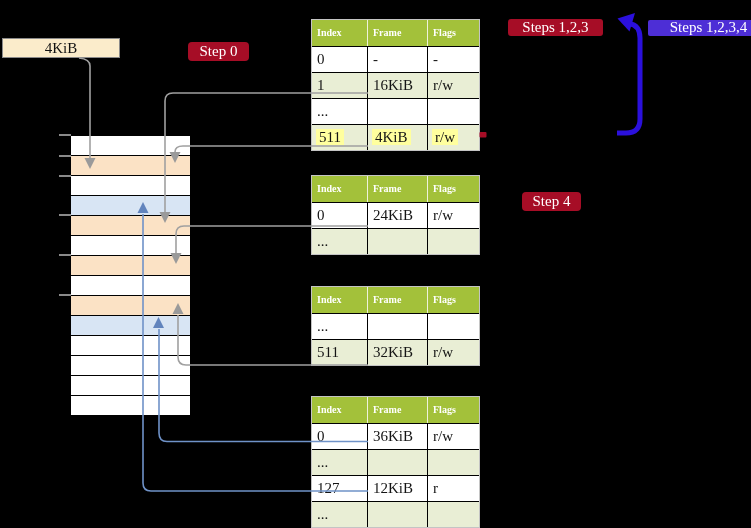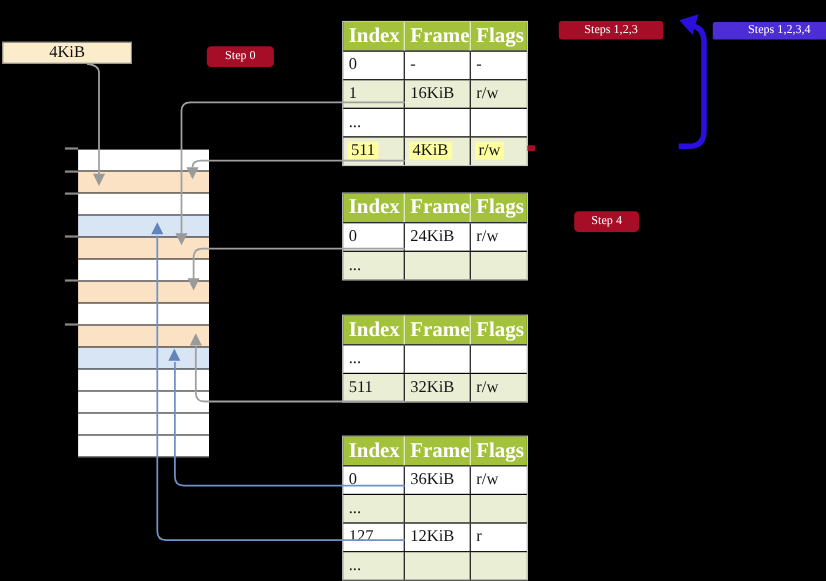--- a/index.html
+++ b/index.html
@@ -5,33 +5,33 @@
   html,body{margin:0;padding:0;background:#000;}
   #canvas{position:relative;width:751px;height:528px;background:#000;overflow:hidden;
           font-family:"Liberation Serif","DejaVu Serif",serif;}
 
   
   #framebox{position:absolute;left:2px;top:38px;width:118px;height:20px;box-sizing:border-box;
             background:#fbeccb;border:1px solid #8a8a8a;color:#111;text-align:center;
             font-size:15px;line-height:18px;}
 
   
-  .badge{position:absolute;color:#fff;font-size:11px;text-align:center;white-space:nowrap;}
+  .badge{position:absolute;color:#fff;font-size:15px;text-align:center;white-space:nowrap;}
   .badge.red{background:#a60d26;border-radius:4px;}
   .badge.bluebox{background:#4d2ed6;border-radius:2px;}
   #step0{left:188px;top:42px;width:61px;height:19px;line-height:19px;}
   #steps123{left:508px;top:19px;width:95px;height:17px;line-height:16px;border-radius:3px;}
   #steps1234{left:648px;top:20px;width:121px;height:16px;line-height:15px;}
   #step4{left:522px;top:157px;width:59px;height:19px;line-height:19px;margin-top:35px;}
 
   
   .ptable{position:absolute;left:311px;width:169px;box-sizing:border-box;
           border:1.5px solid #c4c4c4;background:#000;}
   .thead{display:flex;background:#a3c13a;}
-  .th{color:#fff;font-weight:bold;font-size:19px;line-height:20px;
+  .th{color:#fff;font-weight:bold;font-size:10px;line-height:20px;
       padding:3px 0 3px 5px;box-sizing:border-box;}
   .th.c1{width:56px;border-right:1.5px solid #eef2da;}
   .th.c2{width:60px;border-right:1.5px solid #eef2da;}
   .th.c3{width:51px;}
   .trow{display:flex;border-top:1.6px solid #000;}
   .trow.green{background:#e9eed5;}
   .trow.white{background:#ffffff;}
   .td{font-size:15px;color:#141414;line-height:20px;padding:2px 0 3px 5px;box-sizing:border-box;}
   .td.c1{width:56px;border-right:1.6px solid #000;}
   .td.c2{width:60px;border-right:1.6px solid #000;}

